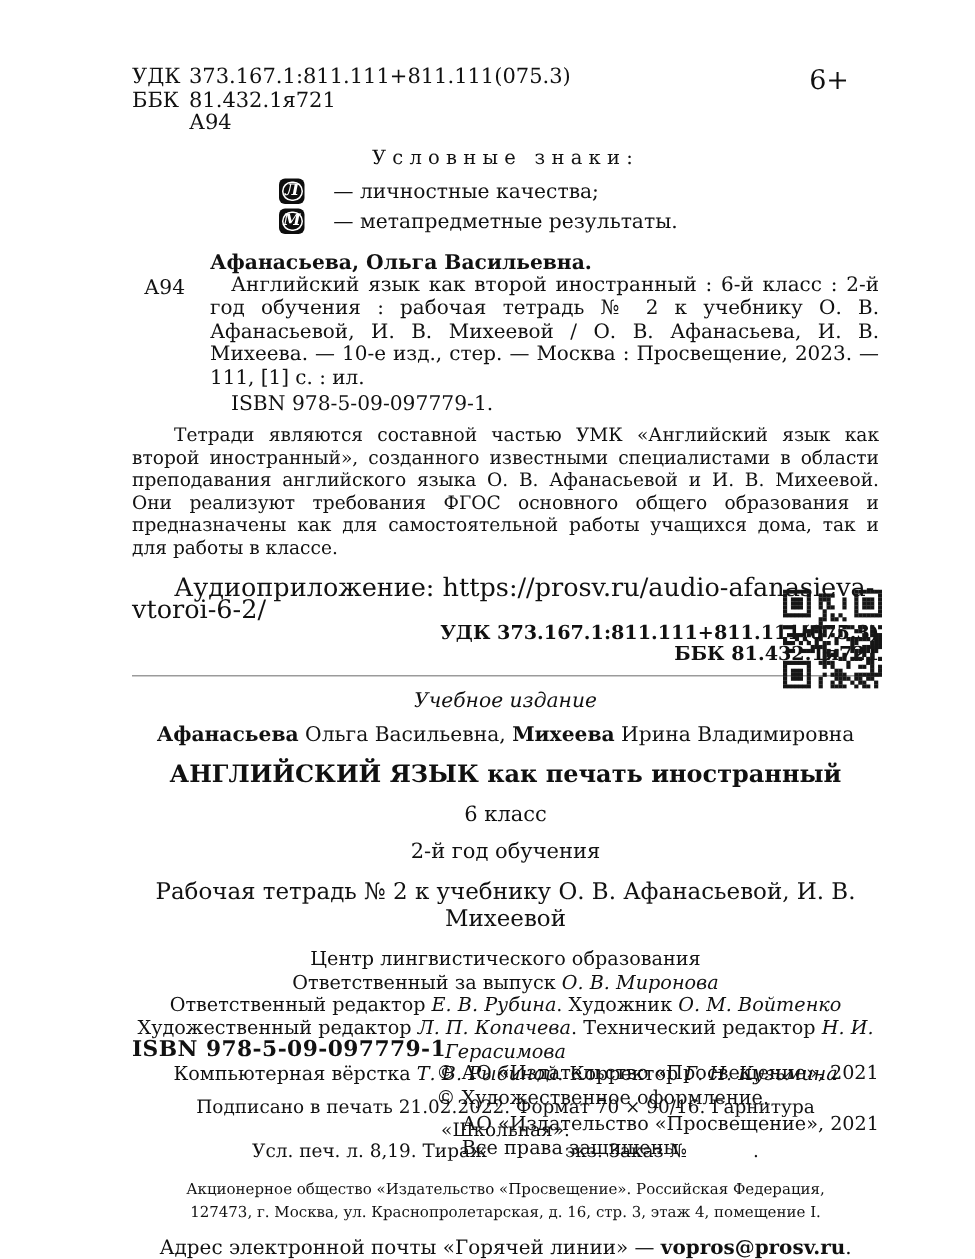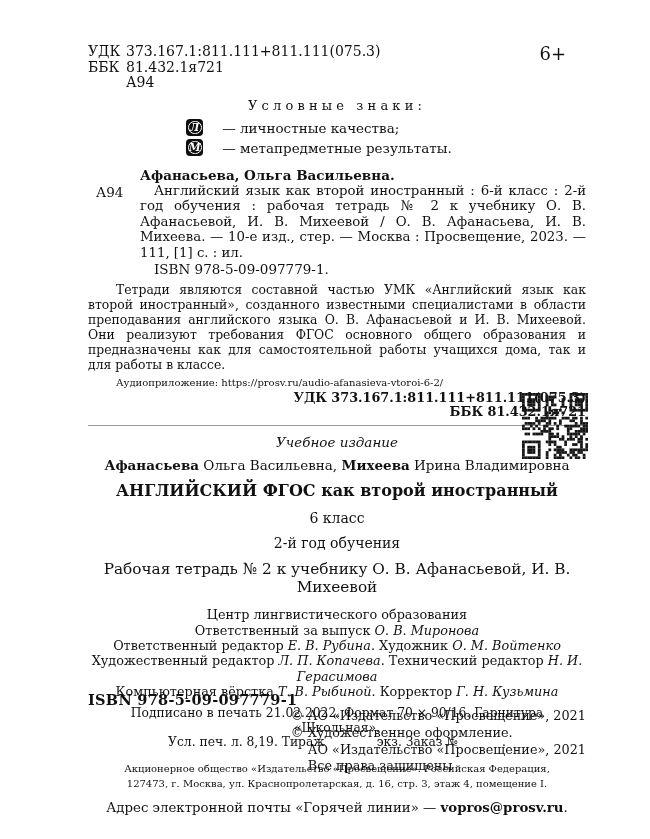--- a/index.html
+++ b/index.html
@@ -49,21 +49,21 @@
     margin-left:52px; font-size:13.3px; line-height:15.6px;
     text-align:justify; text-indent:14px;
   }
   .biblio-isbn { margin-left:66px; font-size:13.5px; line-height:17px; margin-top:1px; }
 
   
   .annotation {
     margin-top:4px; font-size:12.4px; line-height:15px;
     text-align:justify; text-indent:28px;
   }
-  .audio-line { font-size:10px; line-height:15px; text-indent:28px; margin-top:3px; }
+  .audio-line { font-size:17px; line-height:15px; text-indent:28px; margin-top:13px; }
   .codes-right { text-align:right; font-weight:bold; font-size:12.8px; line-height:13.5px; margin-top:1px; }
 
   .rule { border:none; border-top:1.5px solid #9b9b9b; margin-top:7px; }
 
   
   .imprint { text-align:center; }
   .edition-type { font-style:italic; font-size:13.5px; margin-top:8px; }
   .authors-line { font-size:13.5px; margin-top:7px; }
   .authors-line .surname { font-weight:bold; }
   .book-title { font-weight:bold; font-size:16px; margin-top:8px; }
@@ -145,21 +145,21 @@
     <div>ББК 81.432.1я721</div>
   </div>
 
   <hr class="rule">
 
   <div class="imprint">
     <div class="edition-type">Учебное издание</div>
 
     <div class="authors-line"><span class="surname">Афанасьева</span><span> Ольга Васильевна, </span><span class="surname">Михеева</span><span> Ирина Владимировна</span></div>
 
-    <div class="book-title">АНГЛИЙСКИЙ ФГОС как второй иностранный</div>
+    <div class="book-title">АНГЛИЙСКИЙ ЯЗЫК как печать иностранный</div>
     <div class="grade-line">6 класс</div>
     <div class="year-line">2-й год обучения</div>
     <div class="workbook-line">Рабочая тетрадь № 2 к учебнику О. В. Афанасьевой, И. В. Михеевой</div>
 
     <div class="credits">
       <div>Центр лингвистического образования</div>
       <div><span>Ответственный за выпуск </span><span class="nm">О. В. Миронова</span></div>
       <div><span>Ответственный редактор </span><span class="nm">Е. В. Рубина</span><span>. Художник </span><span class="nm">О. М. Войтенко</span></div>
       <div><span>Художественный редактор </span><span class="nm">Л. П. Копачева</span><span>. Технический редактор </span><span class="nm">Н. И. Герасимова</span></div>
       <div><span>Компьютерная вёрстка </span><span class="nm">Т. В. Рыбиной</span><span>. Корректор </span><span class="nm">Г. Н. Кузьмина</span></div>

